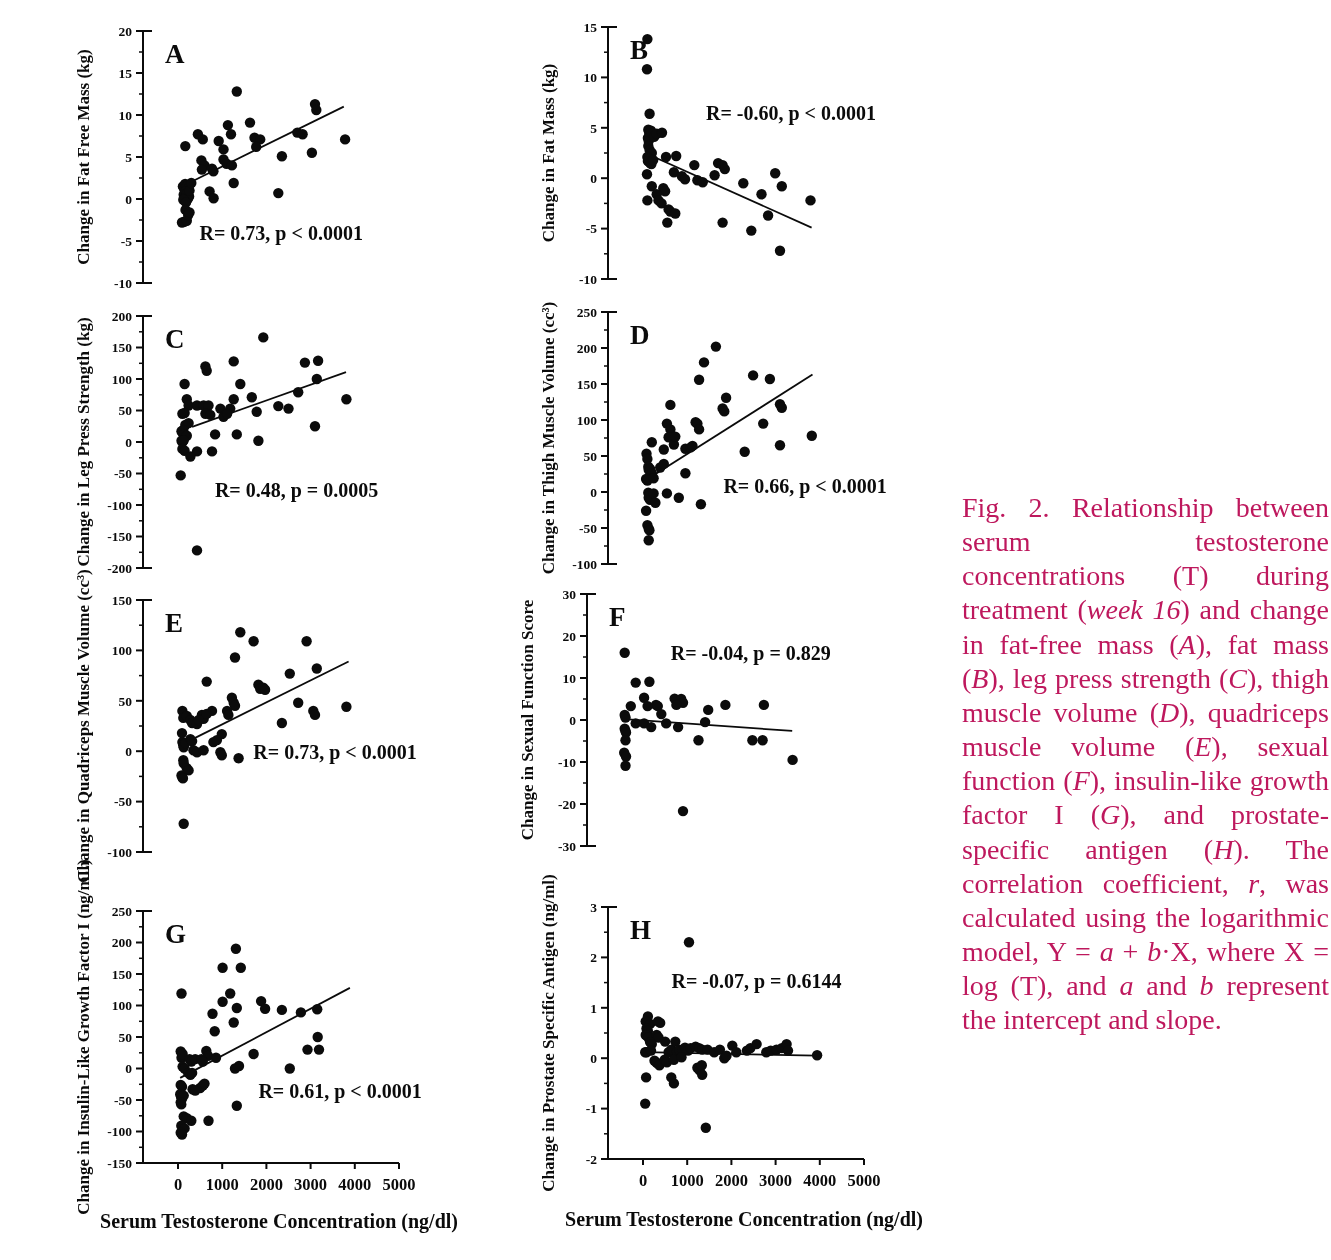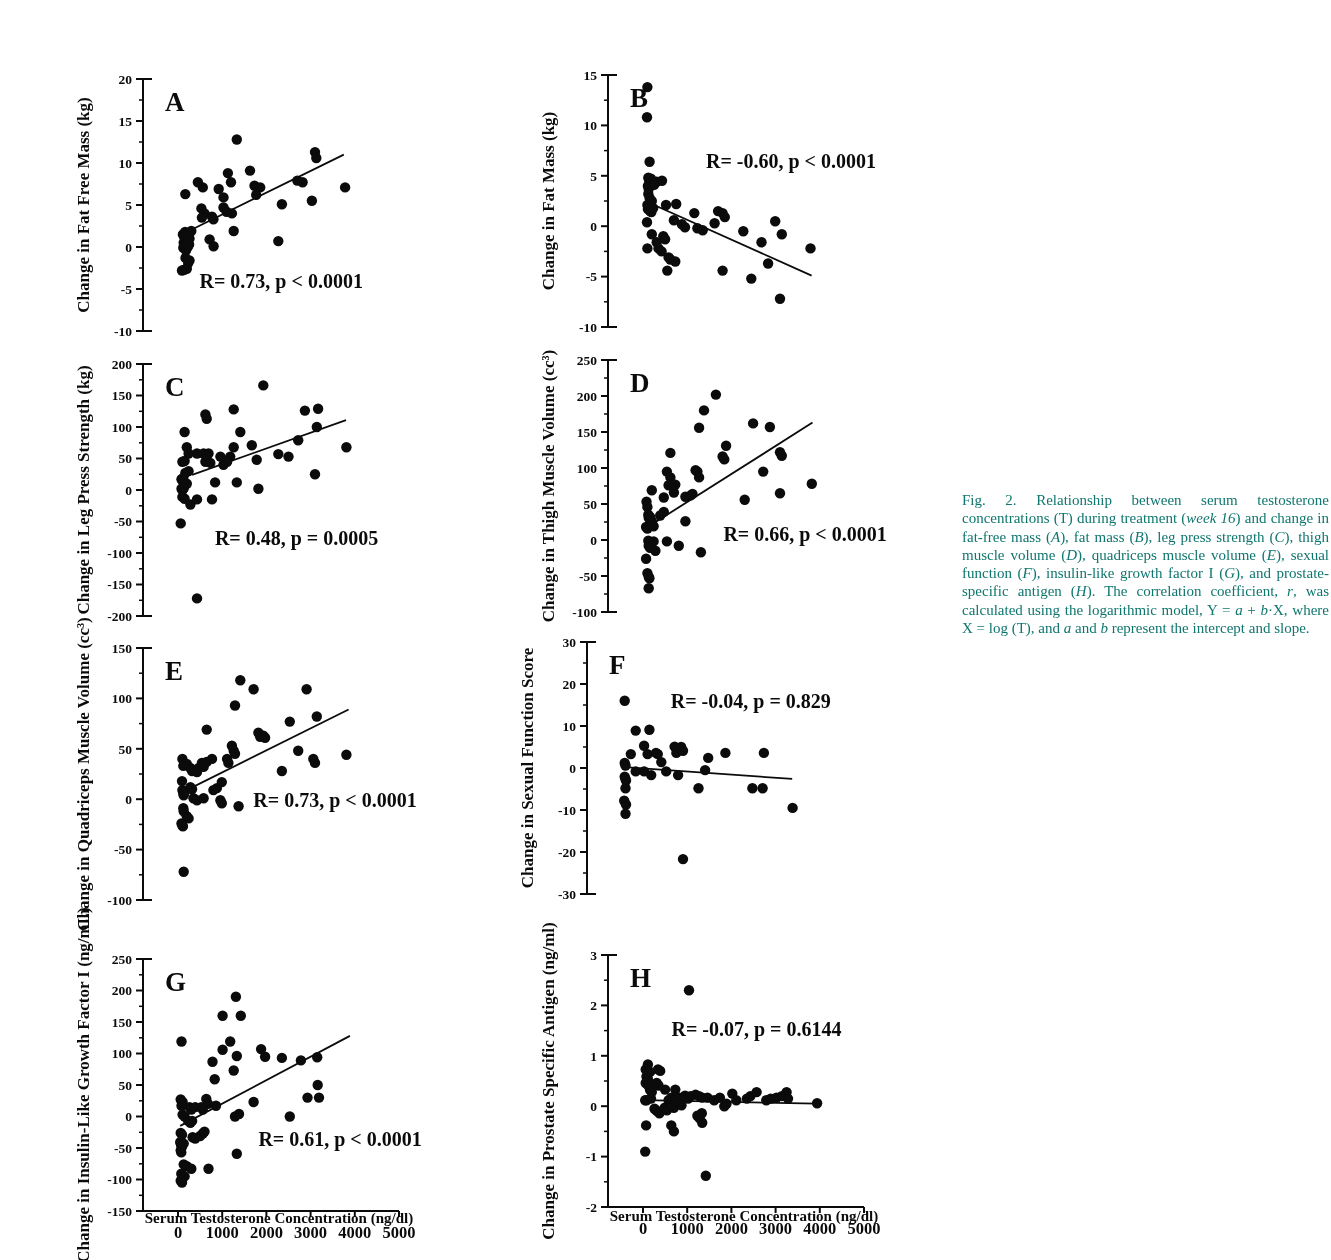--- a/index.html
+++ b/index.html
@@ -1,29 +1,29 @@
 <!DOCTYPE html>
 <html><head>
 <meta charset="utf-8">
 <style>
   html,body{margin:0;padding:0;background:#ffffff;}
   #page{position:relative;width:1331px;height:1260px;background:#ffffff;overflow:hidden;
         font-family:"Liberation Serif",serif;color:#0b0b0b;}
-  .panel{position:absolute;margin-top:48px;}
+  .panel{position:absolute;}
   svg{overflow:visible;display:block;}
   svg text{fill:#0b0b0b;font-family:"Liberation Serif",serif;}
   .tick{font-size:13.5px;font-weight:bold;}
   .xtick{font-size:16.5px;font-weight:bold;}
   .letter{font-size:27px;font-weight:bold;}
   .ann{font-size:20px;font-weight:bold;}
   .ylab{font-size:17px;font-weight:bold;}
   circle{fill:#0b0b0b;}
-  .xtitle{position:absolute;width:440px;text-align:center;font-size:15px;font-weight:bold;}
-  #caption{position:absolute;left:962px;top:491px;width:367px;font-size:15px;line-height:1.22;
-           text-align:justify;color:#0f766e;}
+  .xtitle{position:absolute;width:440px;text-align:center;font-size:20px;font-weight:bold;}
+  #caption{position:absolute;left:962px;top:491px;width:367px;font-size:28px;line-height:1.22;
+           text-align:justify;color:#be185d;}
 </style>
 </head>
 <body>
 
 <div id="page">
   <div class="panel" style="left:59px;top:15px">
       <svg width="440" height="286" viewBox="0 0 440 286">
         <path d="M 93 16 H 84 V 268 H 93" fill="none" stroke="#0b0b0b" stroke-width="2"></path>
         <g>
           <line x1="77" x2="84" y1="16.0" y2="16.0" stroke="#0b0b0b" stroke-width="2"></line>

